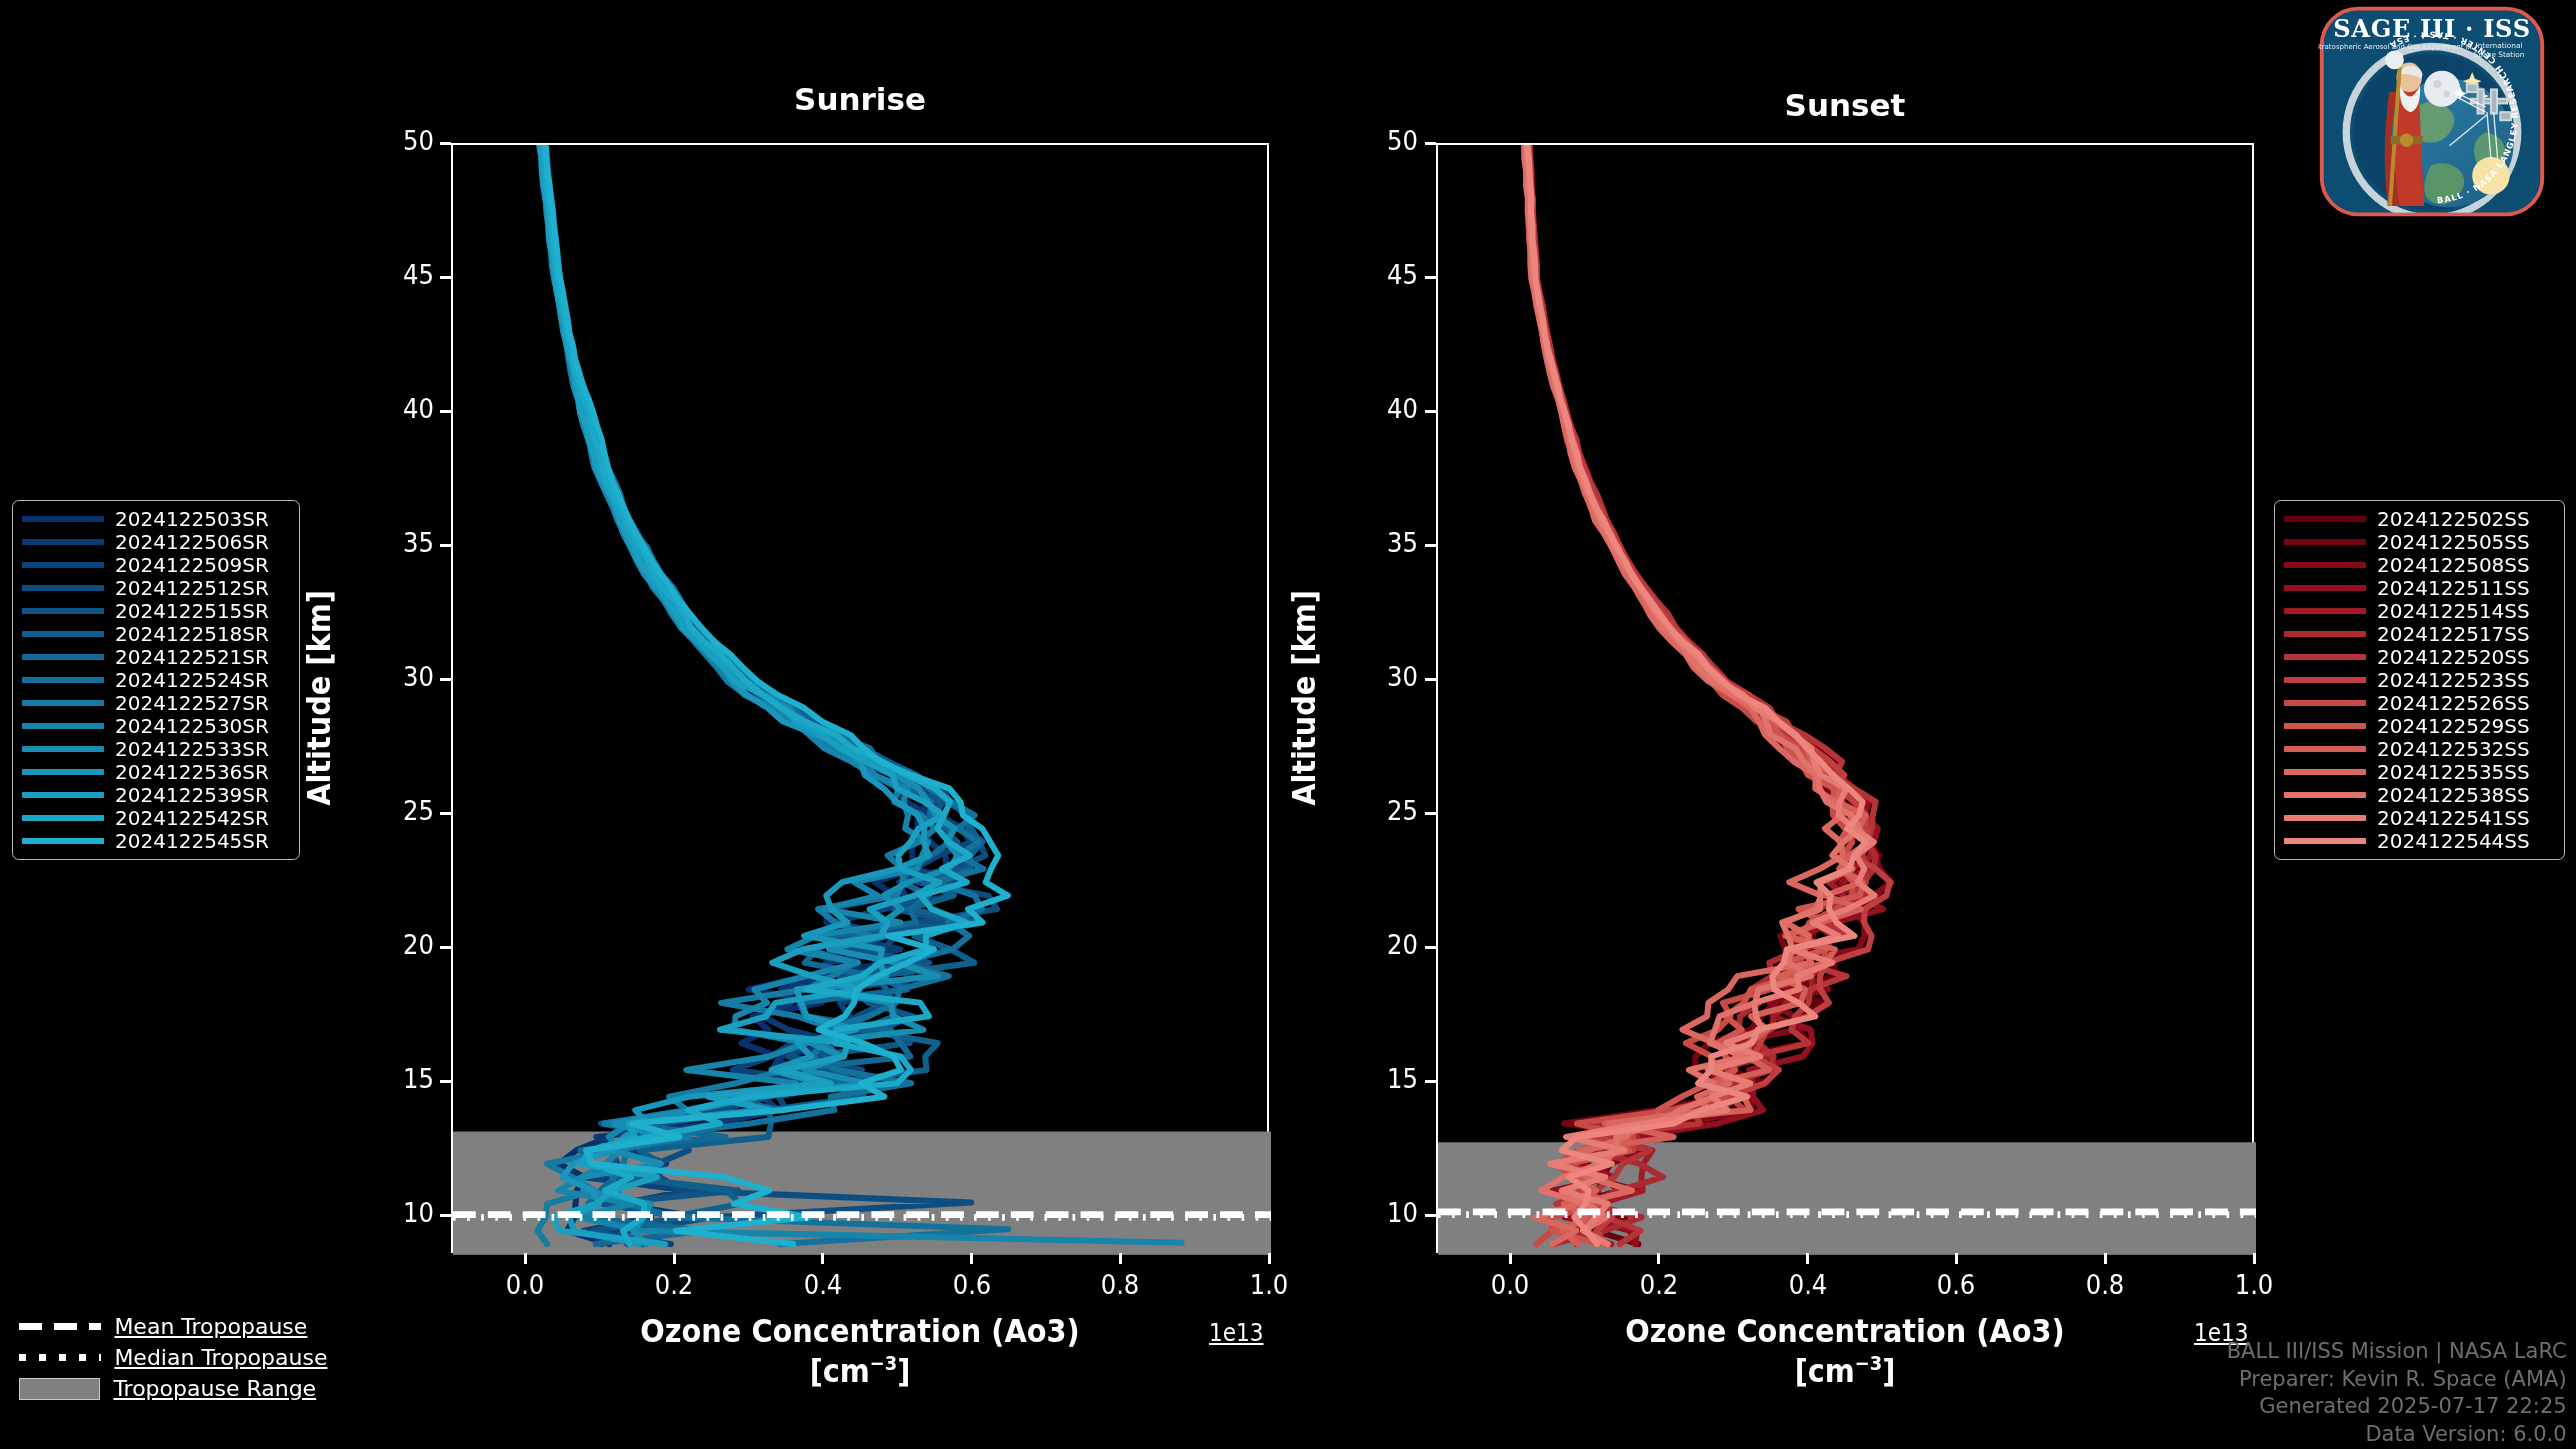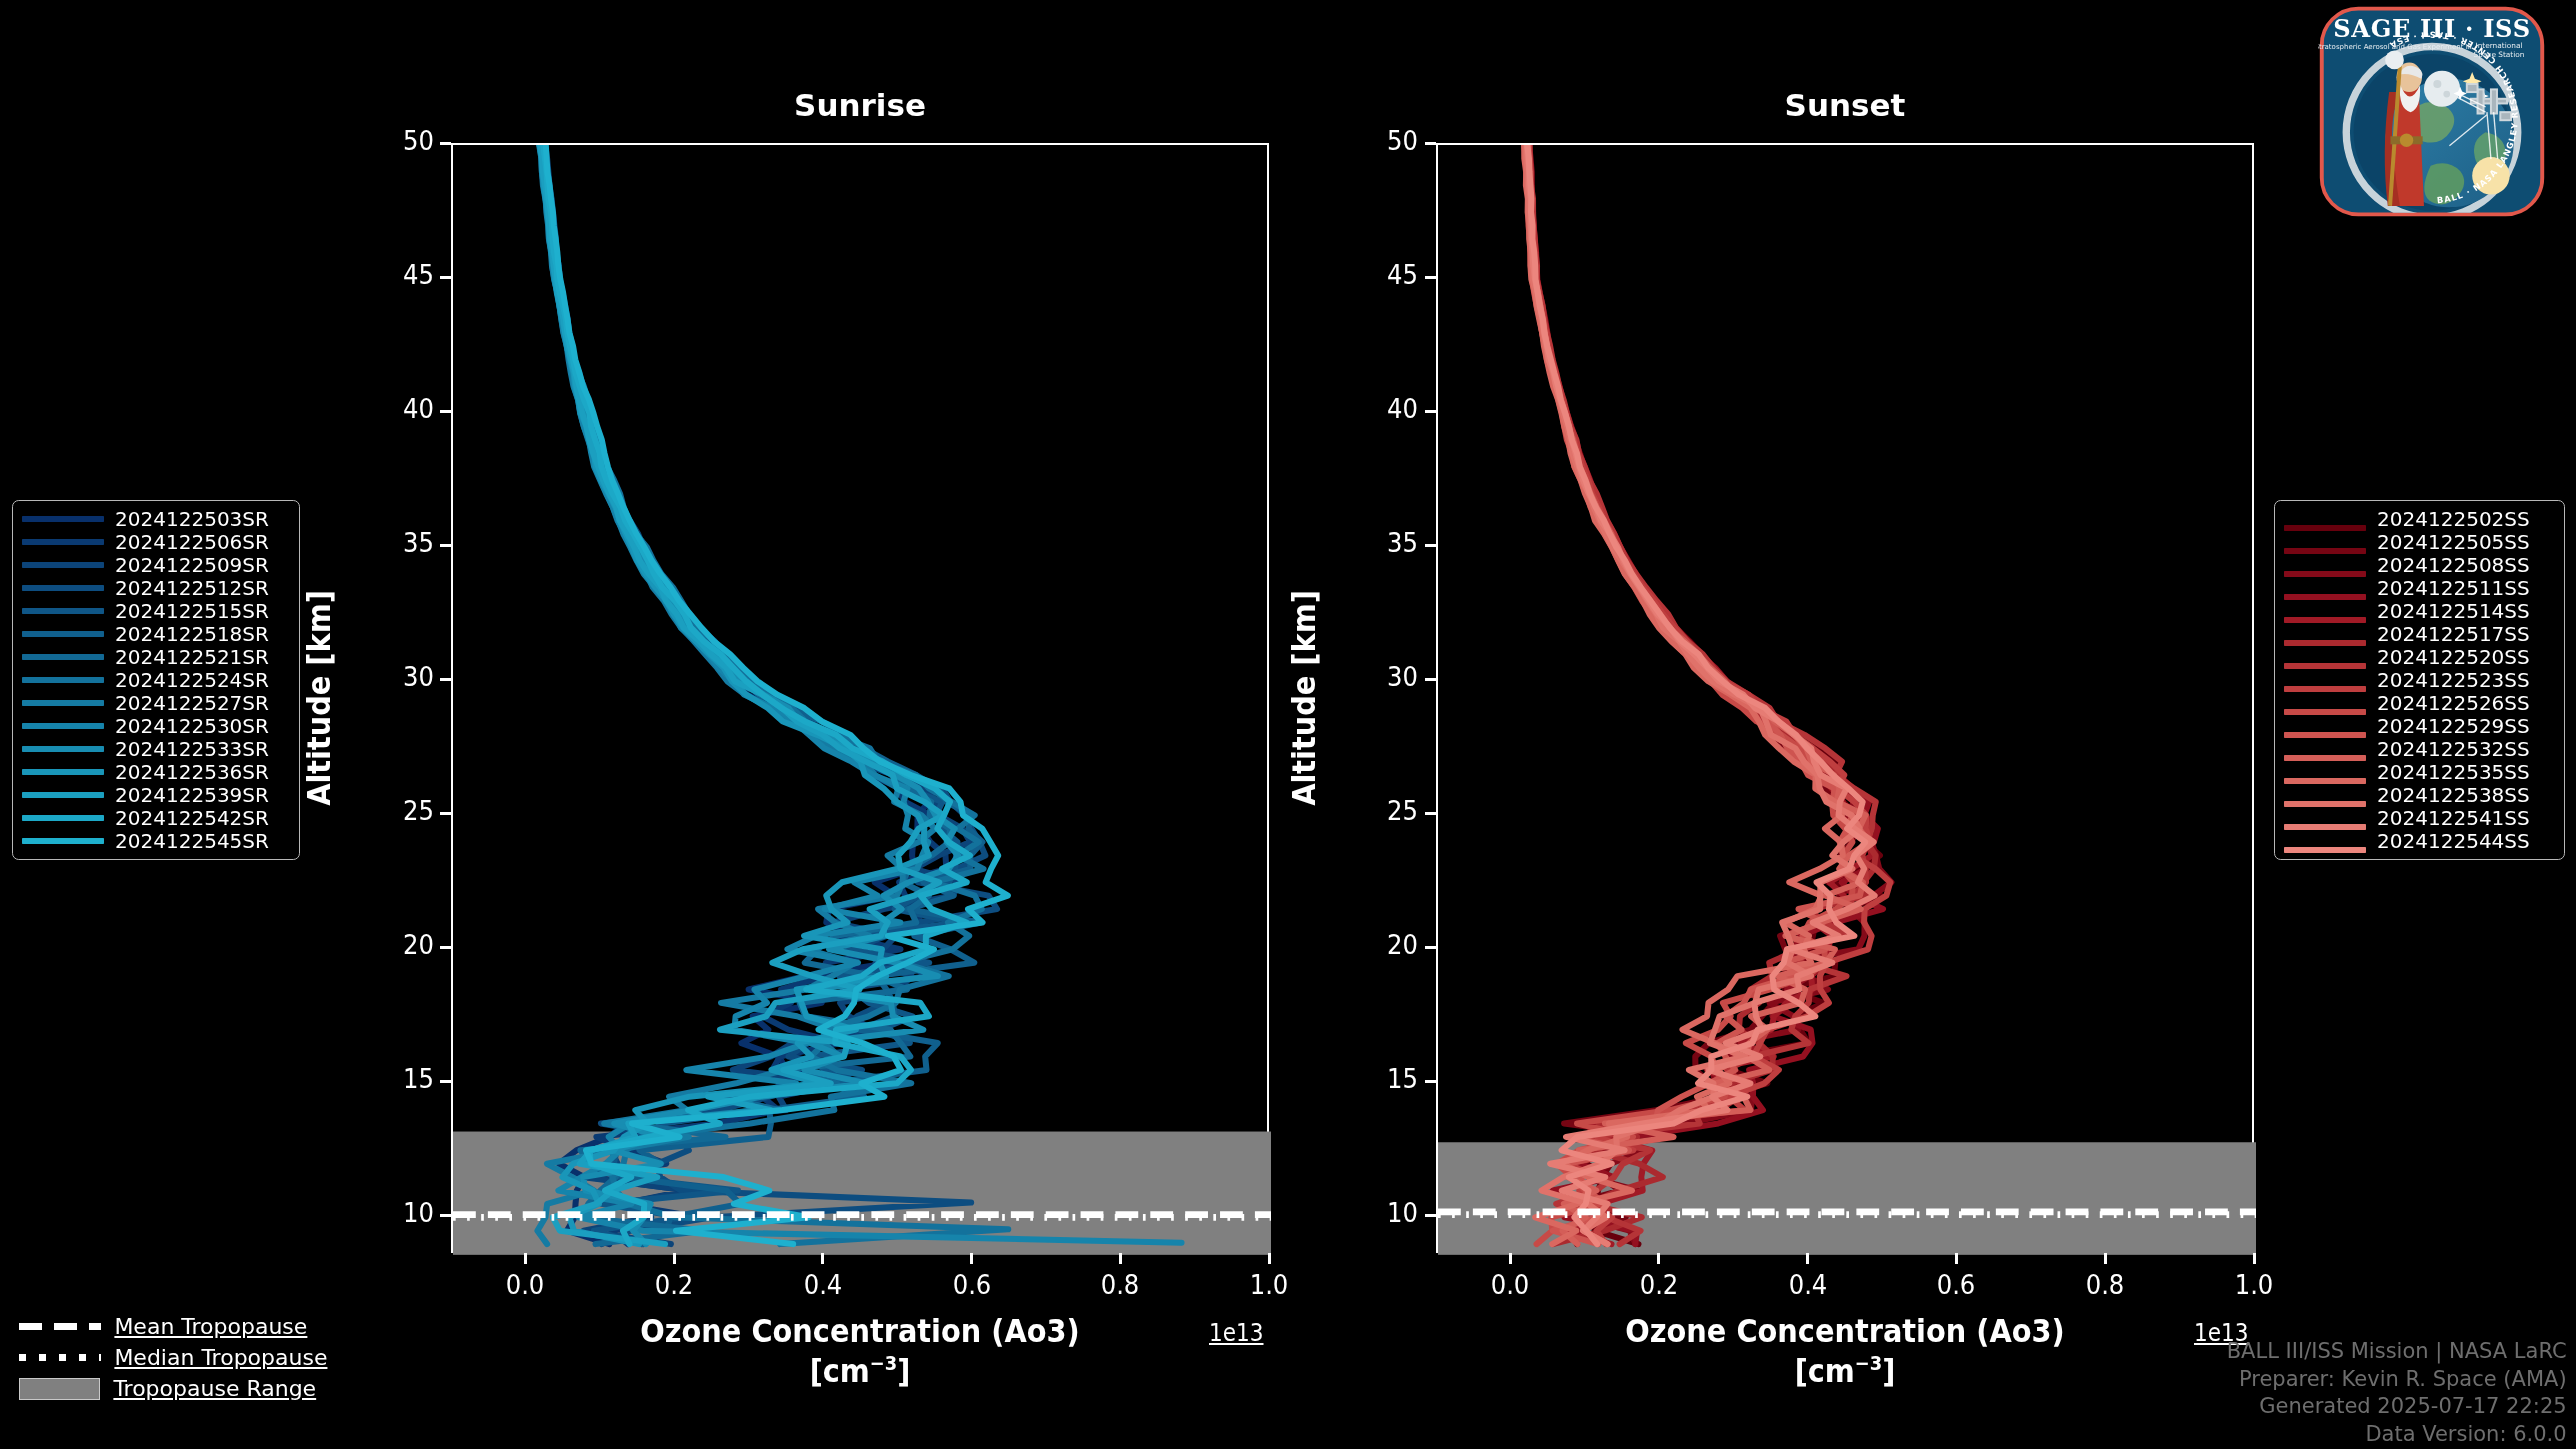--- a/index.html
+++ b/index.html
@@ -32,21 +32,21 @@
   .offset-label{position:absolute;color:#fff;font-size:24px;
     font-family:"DejaVu Sans Condensed","DejaVu Sans",sans-serif;text-decoration:underline;}
 
   
   .legend-box{position:absolute;border:1.3px solid #b8b8b8;border-radius:6.7px;
     background:#000;padding:6.7px 9.4px;box-sizing:border-box;}
   .legend-row{display:flex;align-items:center;height:23px;}
   .legend-swatch{width:82px;height:6px;flex:0 0 auto;margin-right:10.7px;border-radius:0.7px;}
   .legend-text{font-size:20px;color:#fff;white-space:nowrap;
     font-family:"DejaVu Sans","Liberation Sans",sans-serif;}
-  .legend-right .legend-row{justify-content:flex-start;align-items:flex-end;}
+  .legend-right .legend-row{justify-content:flex-start;}
 
   
   #tropopause-legend{position:absolute;}
   #tropopause-legend .legend-row{height:31px;text-decoration:underline;}
   .swatch-dash{width:82px;height:7.4px;margin-right:13.4px;flex:0 0 auto;
      background:repeating-linear-gradient(to right,#fff 0 23px,transparent 23px 35px);}
   .swatch-dot{width:82px;height:7.4px;margin-right:13.4px;flex:0 0 auto;
      background:repeating-linear-gradient(to right,#fff 0 7.4px,transparent 7.4px 20px);}
   .swatch-box{width:79px;height:20px;margin-right:13.4px;flex:0 0 auto;
      background:#808080;border:1.3px solid #c9c9c9;}
@@ -59,21 +59,21 @@
   
   #mission-logo{position:absolute;}
   svg{display:block;}
 </style>
 </head>
 <body>
 
 <div id="main-title">
 </div>
 
-<div class="panel-title" id="panel-title-left" style="left: 451px; width: 818px; top: 87px;">Sunrise</div>
+<div class="panel-title" id="panel-title-left" style="left: 451px; width: 818px; top: 81px;">Sunrise</div>
 <div class="panel-title" id="panel-title-right" style="left: 1436px; width: 818px; top: 87px;">Sunset</div>
 
 <div id="plot-layer">
     <div class="axes" style="left: 451px; top: 143px; width: 818px; height: 1110px;">
       <svg width="818" height="1110" viewBox="0 0 1220 1655" style="position: absolute; left: 0px; top: 0px;">
         <rect x="0" y="1471.111111111111" width="1220" height="183.8888888888889" fill="#808080"></rect>
         <polyline points="129.2,0.0 133.2,20.0 134.6,40.0 137.5,60.0 138.5,80.0 140.0,99.9 143.8,119.9 145.3,139.9 148.1,159.9 150.8,179.9 151.8,199.9 157.2,219.9 158.8,239.9 164.3,259.8 167.9,279.8 171.6,299.8 175.0,319.8 180.2,339.8 186.2,359.8 190.8,379.8 195.8,399.8 199.8,419.7 206.9,439.7 209.9,459.7 215.2,479.7 223.0,499.7 232.1,519.7 241.3,539.7 251.2,559.7 262.0,579.6 272.7,599.6 280.0,619.6 289.8,639.6 307.9,659.6 321.9,679.6 333.3,699.6 346.7,719.6 365.7,739.6 380.6,759.5 401.7,779.5 416.0,799.5 439.3,819.5 482.4,839.5 521.7,859.5 548.6,879.5 567.8,899.5 604.1,919.4 622.2,939.4 668.4,959.4 709.6,979.4 693.0,999.4 692.5,1019.4 686.1,1039.4 684.7,1059.4 687.5,1079.3 629.0,1099.3 659.6,1119.3 560.6,1139.3 556.7,1159.3 589.4,1179.3 647.3,1199.3 653.5,1219.3 524.5,1239.3 440.9,1259.2 549.9,1279.2 446.8,1299.2 470.3,1319.2 430.1,1339.2 485.8,1359.2 498.2,1379.2 588.4,1399.2 428.5,1419.1 473.3,1439.1 257.5,1459.1 233.1,1479.1 184.0,1499.1 158.0,1519.1 196.1,1539.1 184.7,1559.1 182.7,1579.0 181.7,1599.0 169.8,1619.0 233.3,1639.0" fill="none" stroke="#08306b" stroke-width="9" stroke-linejoin="round" stroke-linecap="round"></polyline>
         <polyline points="131.7,0.0 133.9,20.0 137.0,40.0 138.2,60.0 139.4,80.0 143.3,99.9 144.8,119.9 147.0,139.9 148.9,159.9 151.0,179.9 154.5,199.9 157.0,219.9 161.8,239.9 165.6,259.8 169.6,279.8 171.3,299.8 176.7,319.8 181.5,339.8 187.9,359.8 193.4,379.8 197.6,399.8 202.1,419.7 208.4,439.7 215.3,459.7 221.7,479.7 227.9,499.7 237.4,519.7 241.9,539.7 252.0,559.7 260.8,579.6 271.0,599.6 283.5,619.6 296.3,639.6 310.3,659.6 323.0,679.6 338.1,699.6 349.7,719.6 365.4,739.6 389.4,759.5 410.5,779.5 427.0,799.5 464.2,819.5 488.5,839.5 520.5,859.5 536.7,879.5 587.5,899.5 601.0,919.4 658.2,939.4 662.1,959.4 674.5,979.4 711.8,999.4 699.0,1019.4 711.9,1039.4 734.5,1059.4 735.8,1079.3 665.4,1099.3 674.4,1119.3 686.7,1139.3 698.5,1159.3 574.3,1179.3 667.4,1199.3 555.9,1219.3 555.3,1239.3 489.3,1259.2 503.9,1279.2 461.5,1299.2 499.9,1319.2 578.0,1339.2 487.6,1359.2 476.2,1379.2 492.4,1399.2 460.9,1419.1 485.2,1439.1 393.2,1459.1 213.8,1479.1 265.3,1499.1 318.0,1519.1 201.2,1539.1 349.8,1559.1 250.5,1579.0 366.4,1599.0 236.1,1619.0 261.0,1639.0" fill="none" stroke="#0a3a72" stroke-width="9" stroke-linejoin="round" stroke-linecap="round"></polyline>
         <polyline points="134.2,0.0 135.7,20.0 137.9,40.0 139.5,60.0 142.2,80.0 143.3,99.9 147.3,119.9 148.9,139.9 151.1,159.9 153.4,179.9 154.8,199.9 159.4,219.9 162.7,239.9 166.7,259.8 170.5,279.8 174.1,299.8 176.4,319.8 183.4,339.8 188.7,359.8 192.3,379.8 201.4,399.8 204.8,419.7 212.4,439.7 217.5,459.7 223.3,479.7 231.5,499.7 237.7,519.7 248.0,539.7 257.6,559.7 267.9,579.6 276.4,599.6 290.2,619.6 298.5,639.6 310.9,659.6 324.2,679.6 340.5,699.6 355.9,719.6 376.5,739.6 396.1,759.5 411.7,779.5 436.1,799.5 476.3,819.5 488.3,839.5 528.9,859.5 560.5,879.5 590.3,899.5 607.3,919.4 656.9,939.4 704.8,959.4 720.7,979.4 724.8,999.4 760.0,1019.4 771.3,1039.4 724.0,1059.4 687.7,1079.3 758.4,1099.3 744.4,1119.3 642.5,1139.3 567.6,1159.3 660.5,1179.3 641.5,1199.3 630.2,1219.3 684.0,1239.3 665.0,1259.2 577.3,1279.2 590.2,1299.2 627.0,1319.2 506.1,1339.2 474.4,1359.2 417.4,1379.2 578.0,1399.2 485.9,1419.1 497.0,1439.1 245.1,1459.1 266.2,1479.1 235.9,1499.1 245.6,1519.1 191.7,1539.1 353.0,1559.1 253.7,1579.0 295.5,1599.0 194.7,1619.0 325.0,1639.0" fill="none" stroke="#0c4479" stroke-width="9" stroke-linejoin="round" stroke-linecap="round"></polyline>
         <polyline points="137.6,0.0 140.4,20.0 142.2,40.0 144.0,60.0 146.9,80.0 149.2,99.9 151.2,119.9 153.5,139.9 153.9,159.9 157.8,179.9 159.1,199.9 163.4,219.9 167.4,239.9 171.2,259.8 172.8,279.8 176.5,299.8 180.3,319.8 188.4,339.8 193.7,359.8 199.9,379.8 207.1,399.8 211.2,419.7 219.6,439.7 221.8,459.7 228.0,479.7 235.1,499.7 243.0,519.7 251.8,539.7 263.7,559.7 276.1,579.6 284.1,599.6 296.1,619.6 307.3,639.6 326.0,659.6 337.8,679.6 350.1,699.6 365.9,719.6 390.1,739.6 404.5,759.5 430.0,779.5 446.4,799.5 472.9,819.5 513.3,839.5 528.8,859.5 565.2,879.5 611.2,899.5 630.7,919.4 676.4,939.4 730.5,959.4 741.6,979.4 763.6,999.4 773.6,1019.4 785.3,1039.4 794.0,1059.4 751.5,1079.3 693.3,1099.3 798.7,1119.3 811.4,1139.3 693.6,1159.3 646.5,1179.3 594.4,1199.3 677.8,1219.3 706.1,1239.3 581.4,1259.2 645.1,1279.2 602.8,1299.2 577.7,1319.2 530.0,1339.2 500.4,1359.2 610.0,1379.2 546.8,1399.2 471.8,1419.1 398.0,1439.1 220.6,1459.1 336.8,1479.1 351.7,1499.1 304.5,1519.1 309.0,1539.1 340.0,1559.1 772.8,1577.0 386.5,1599.0 264.2,1619.0 222.1,1639.0" fill="none" stroke="#0d4d80" stroke-width="9" stroke-linejoin="round" stroke-linecap="round"></polyline>

